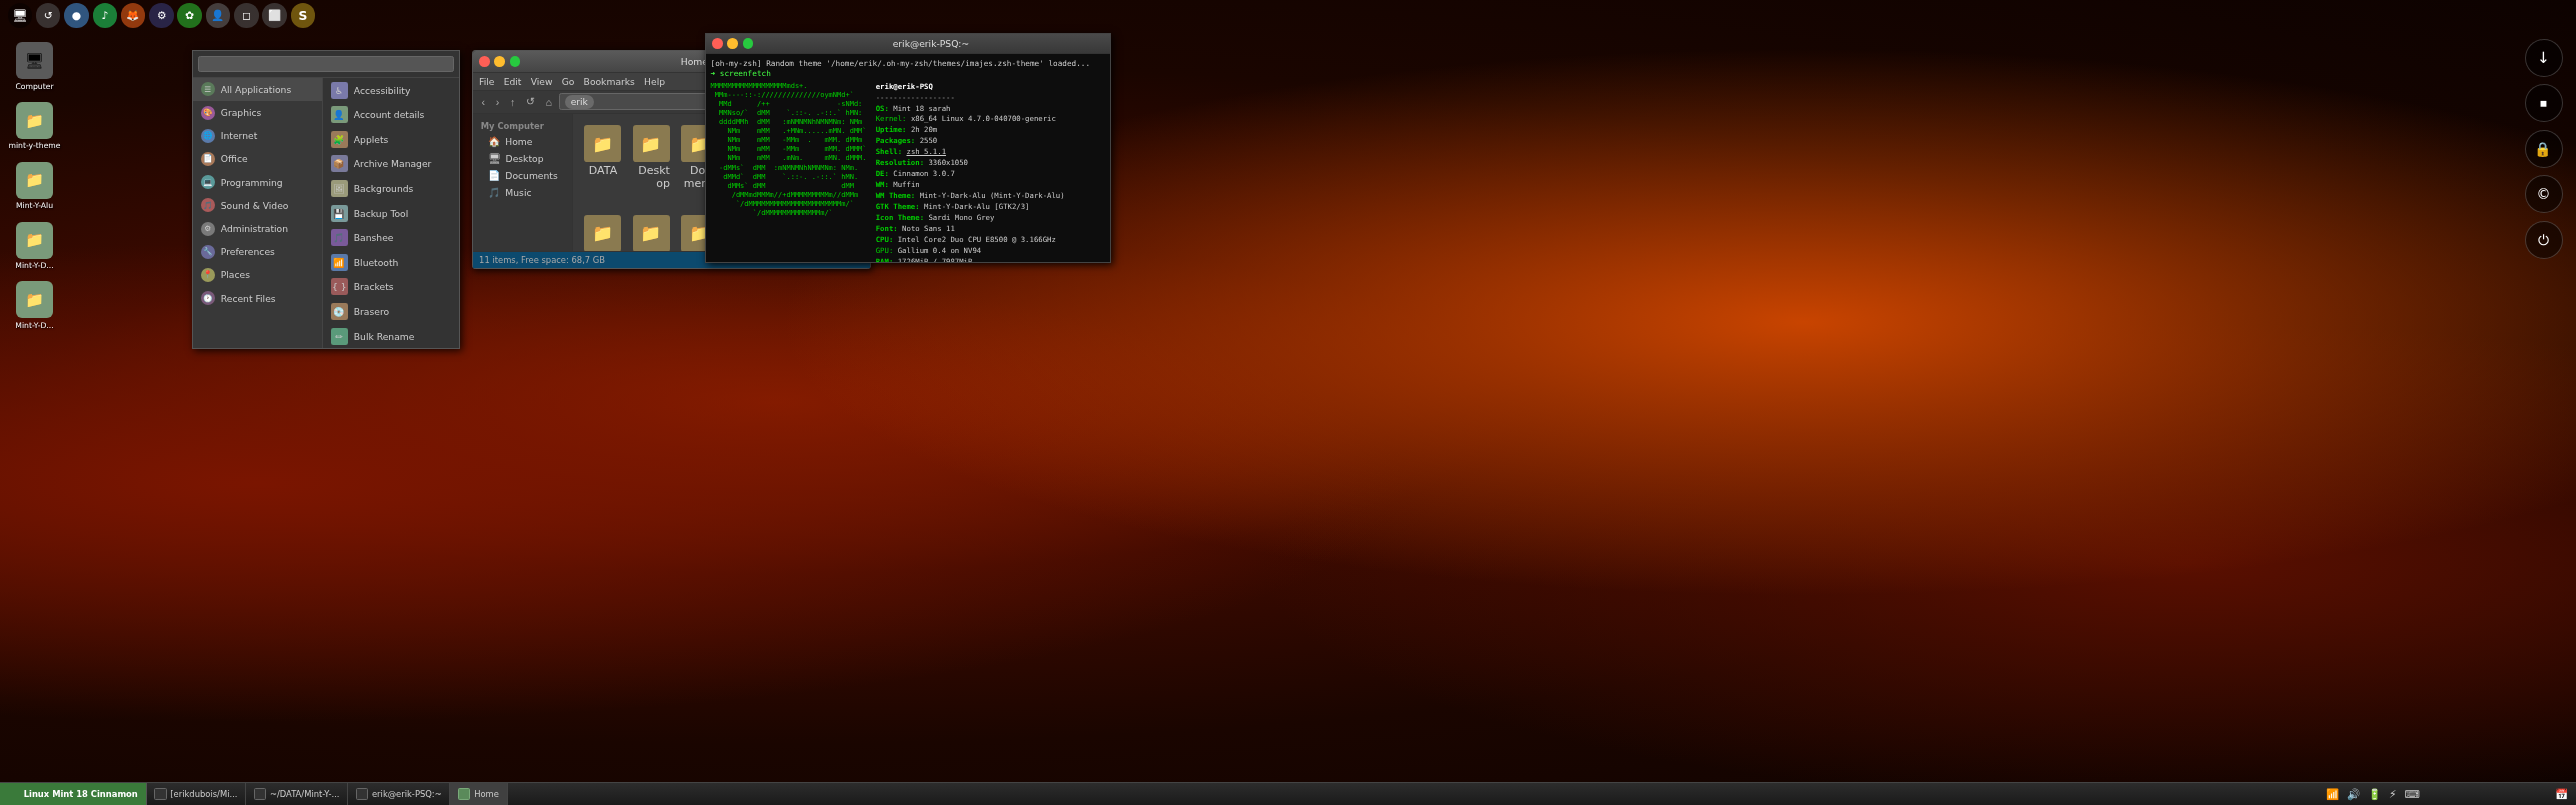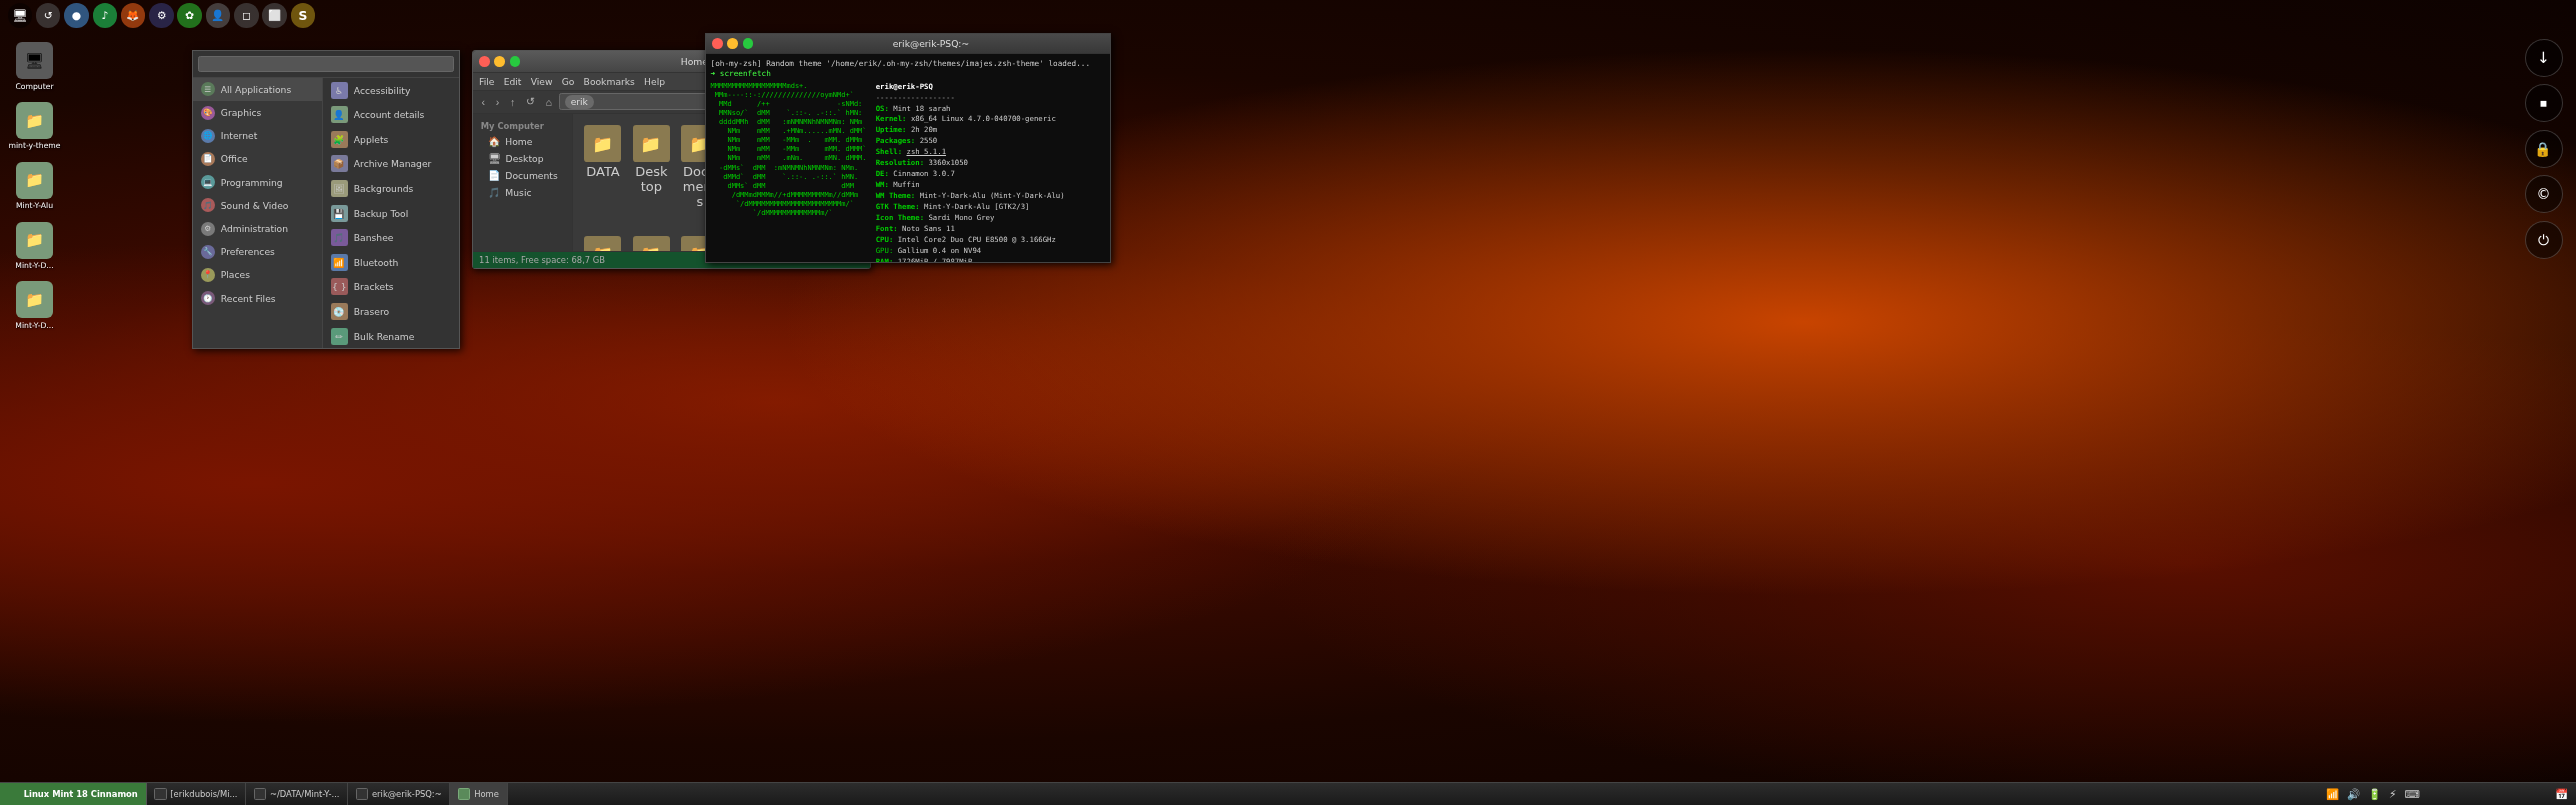--- a/index.html
+++ b/index.html
@@ -332,27 +332,27 @@
       background: #6a8a6a;
       border-radius: 3.1px;
       display: flex;
       align-items: center;
       justify-content: center;
       font-size: 17px;
     }
     .fm-file-icon.folder { background: #8a7a50; }
     .fm-file-label {
       color: #ccc;
-      font-size: 13px;
-      text-align: center;
+      font-size: 11px;
+      text-align: right;
       word-break: break-all;
     }
     .fm-statusbar {
       height: 17px;
-      background: #14532d;
+      background: #0c4a6e;
       border-top: 0.8px solid #333;
       display: flex;
       align-items: center;
       padding: 0 6.1px;
       color: #aaa;
       font-size: 8.4px;
       justify-content: space-between;
     }
 
     
@@ -762,21 +762,21 @@
    dMMd`  dMM    `.::-. .-::.` hMN.
     dMMs` dMM                  dMM
      /dMMmdMMMm//+dMMMMMMMMMm//dMMm
       `/dMMMMMMMMMMMMMMMMMMMMMMm/`
           `/dMMMMMMMMMMMMMm/`</div>
 
       <div style="font-family:monospace; font-size:7.3px; line-height:1.5;">
         <div style="color:#ffffff; font-weight:bold;">erik@erik-PSQ</div>
         <div style="color:#aaaaaa;">------------------</div>
         <div><span style="color:#00cc00; font-weight:bold;">OS:</span> <span style="color:#cccccc;">Mint 18 sarah</span></div>
-        <div><span style="color:#00cc00; font-weight:bold;">Kernel:</span> <span style="color:#cccccc;">x86_64 Linux 4.7.0-040700-generic</span></div>
+        <div><span style="color:#00cc00; font-weight:normal;">Kernel:</span> <span style="color:#cccccc;">x86_64 Linux 4.7.0-040700-generic</span></div>
         <div><span style="color:#00cc00; font-weight:bold;">Uptime:</span> <span style="color:#cccccc;">2h 20m</span></div>
         <div><span style="color:#00cc00; font-weight:bold;">Packages:</span> <span style="color:#cccccc;">2550</span></div>
         <div><span style="color:#00cc00; font-weight:bold;">Shell:</span> <span style="color:#cccccc;text-decoration:underline;">zsh 5.1.1</span></div>
         <div><span style="color:#00cc00; font-weight:bold;">Resolution:</span> <span style="color:#cccccc;">3360x1050</span></div>
         <div><span style="color:#00cc00; font-weight:bold;">DE:</span> <span style="color:#cccccc;">Cinnamon 3.0.7</span></div>
         <div><span style="color:#00cc00; font-weight:bold;">WM:</span> <span style="color:#cccccc;">Muffin</span></div>
         <div><span style="color:#00cc00; font-weight:bold;">WM Theme:</span> <span style="color:#cccccc;">Mint-Y-Dark-Alu (Mint-Y-Dark-Alu)</span></div>
         <div><span style="color:#00cc00; font-weight:bold;">GTK Theme:</span> <span style="color:#cccccc;">Mint-Y-Dark-Alu [GTK2/3]</span></div>
         <div><span style="color:#00cc00; font-weight:bold;">Icon Theme:</span> <span style="color:#cccccc;">Sardi Mono Grey</span></div>
         <div><span style="color:#00cc00; font-weight:bold;">Font:</span> <span style="color:#cccccc;">Noto Sans 11</span></div>

